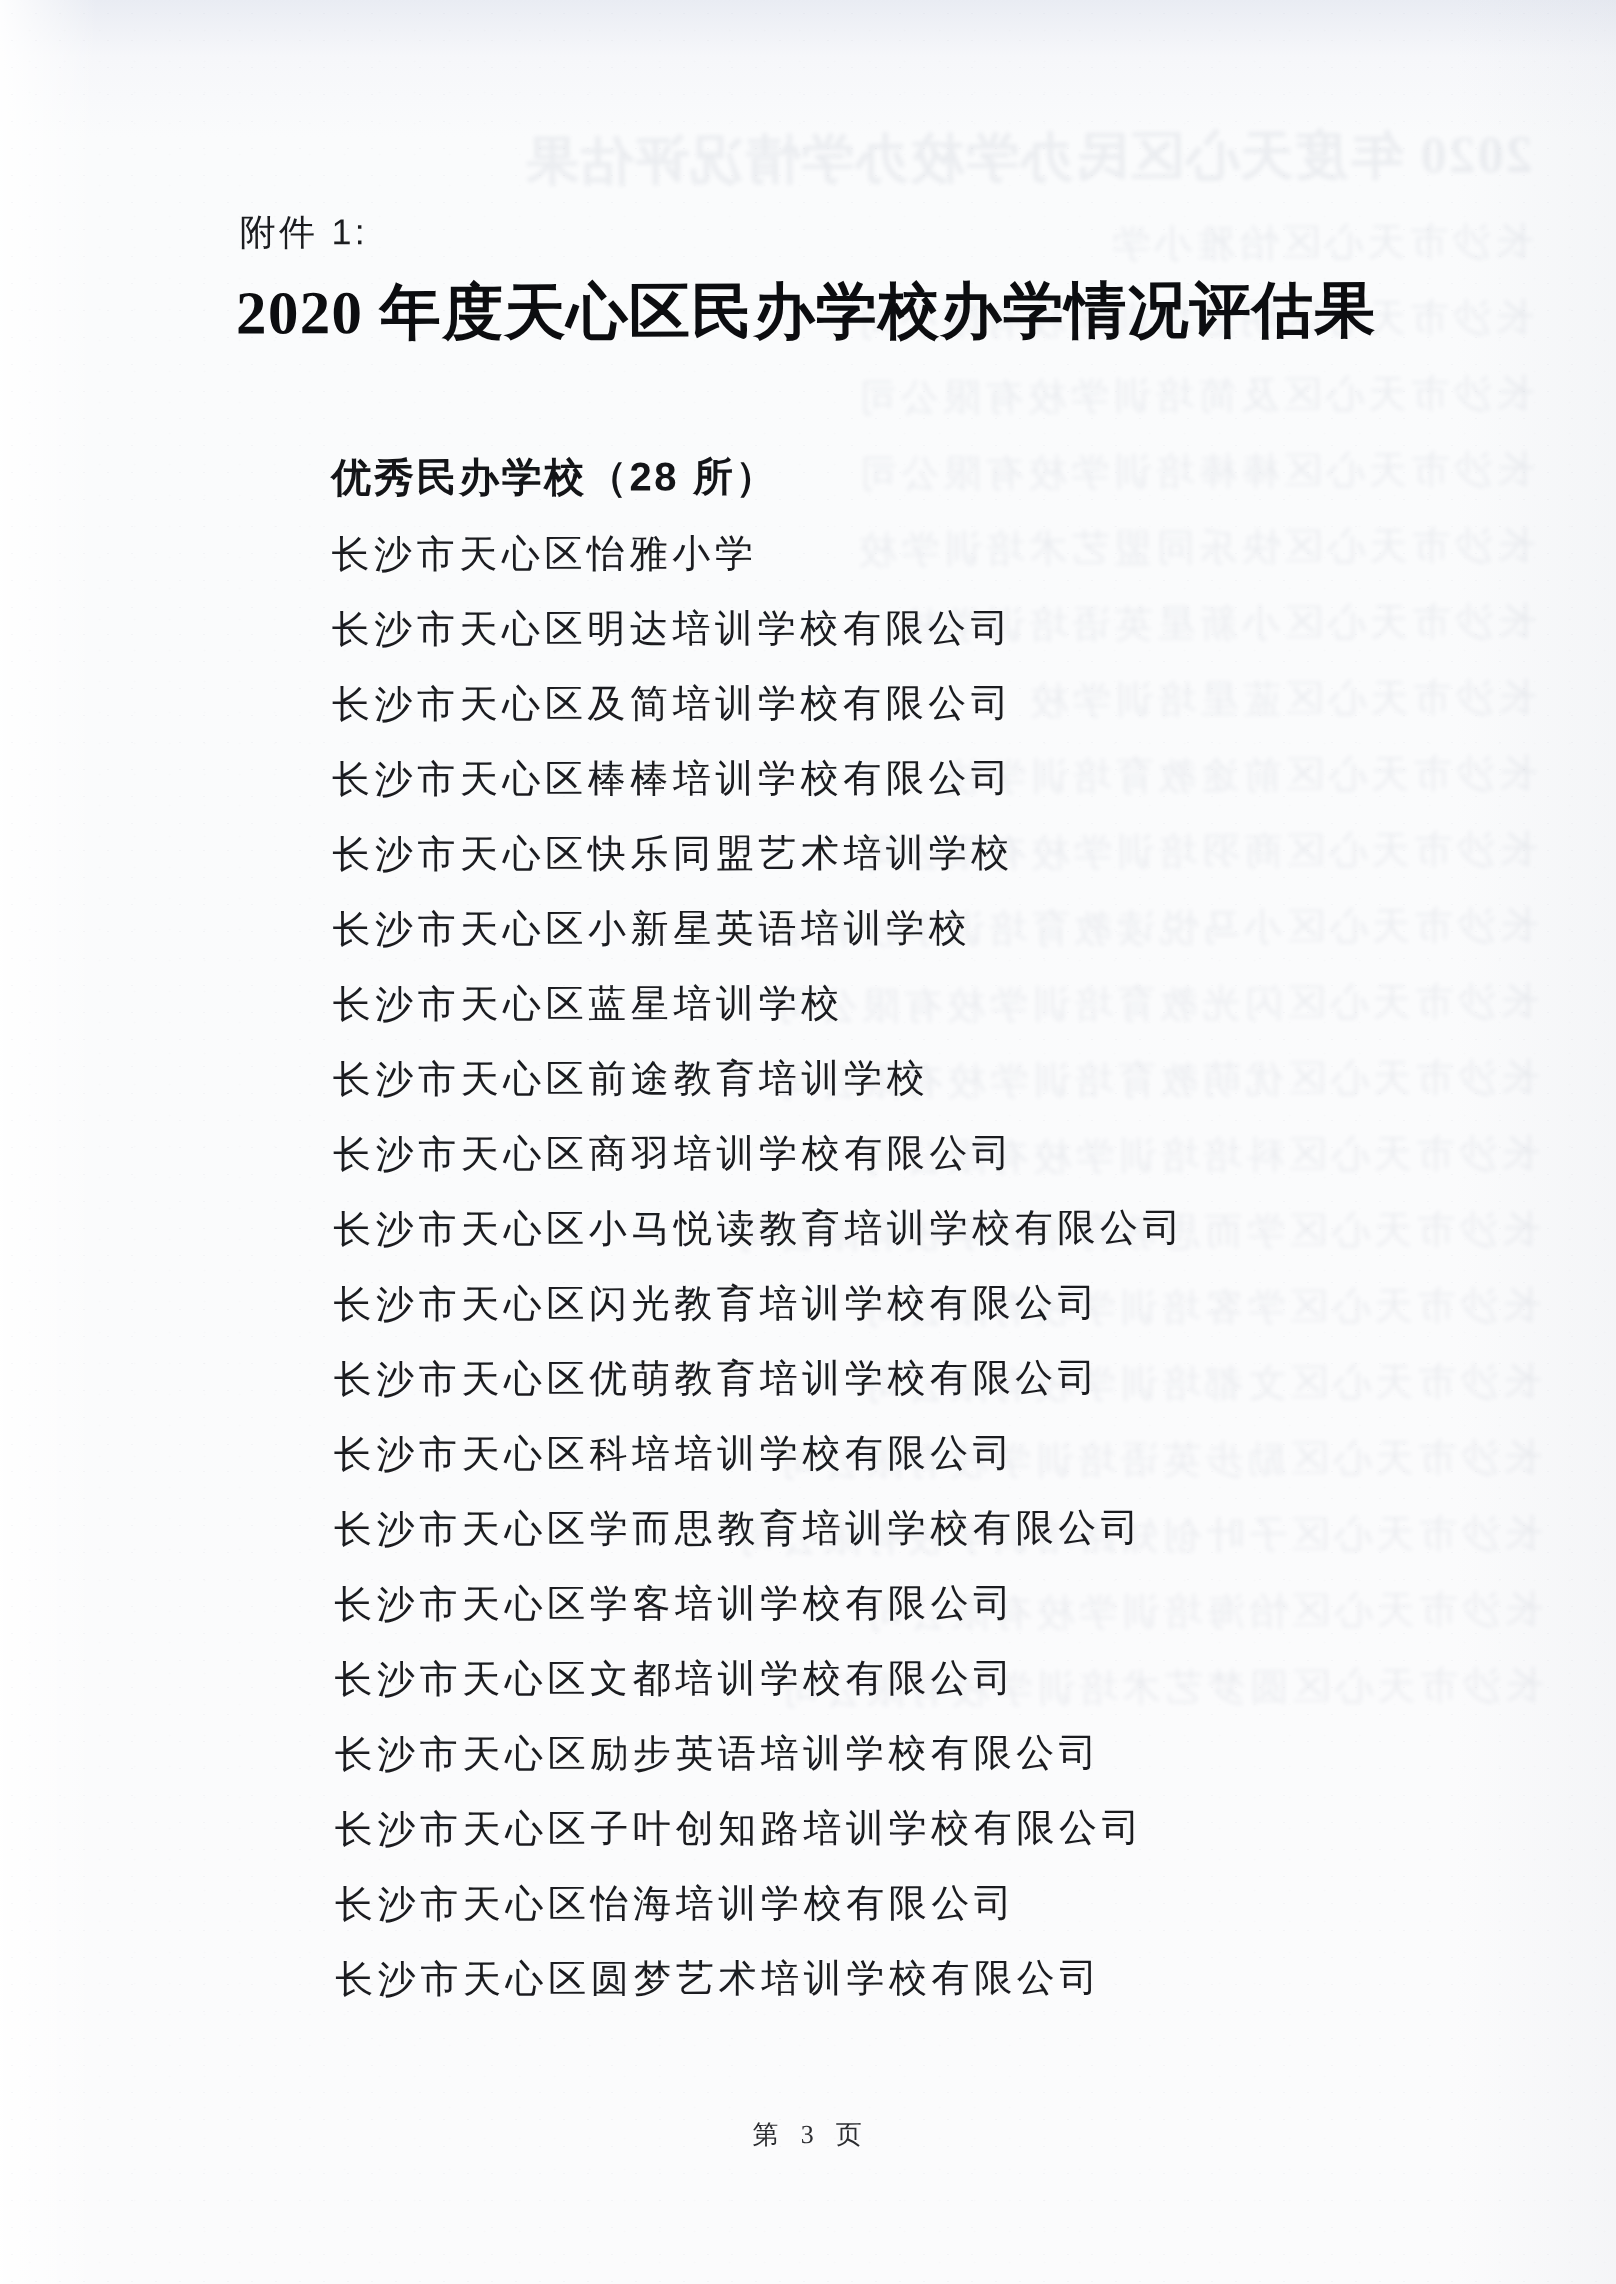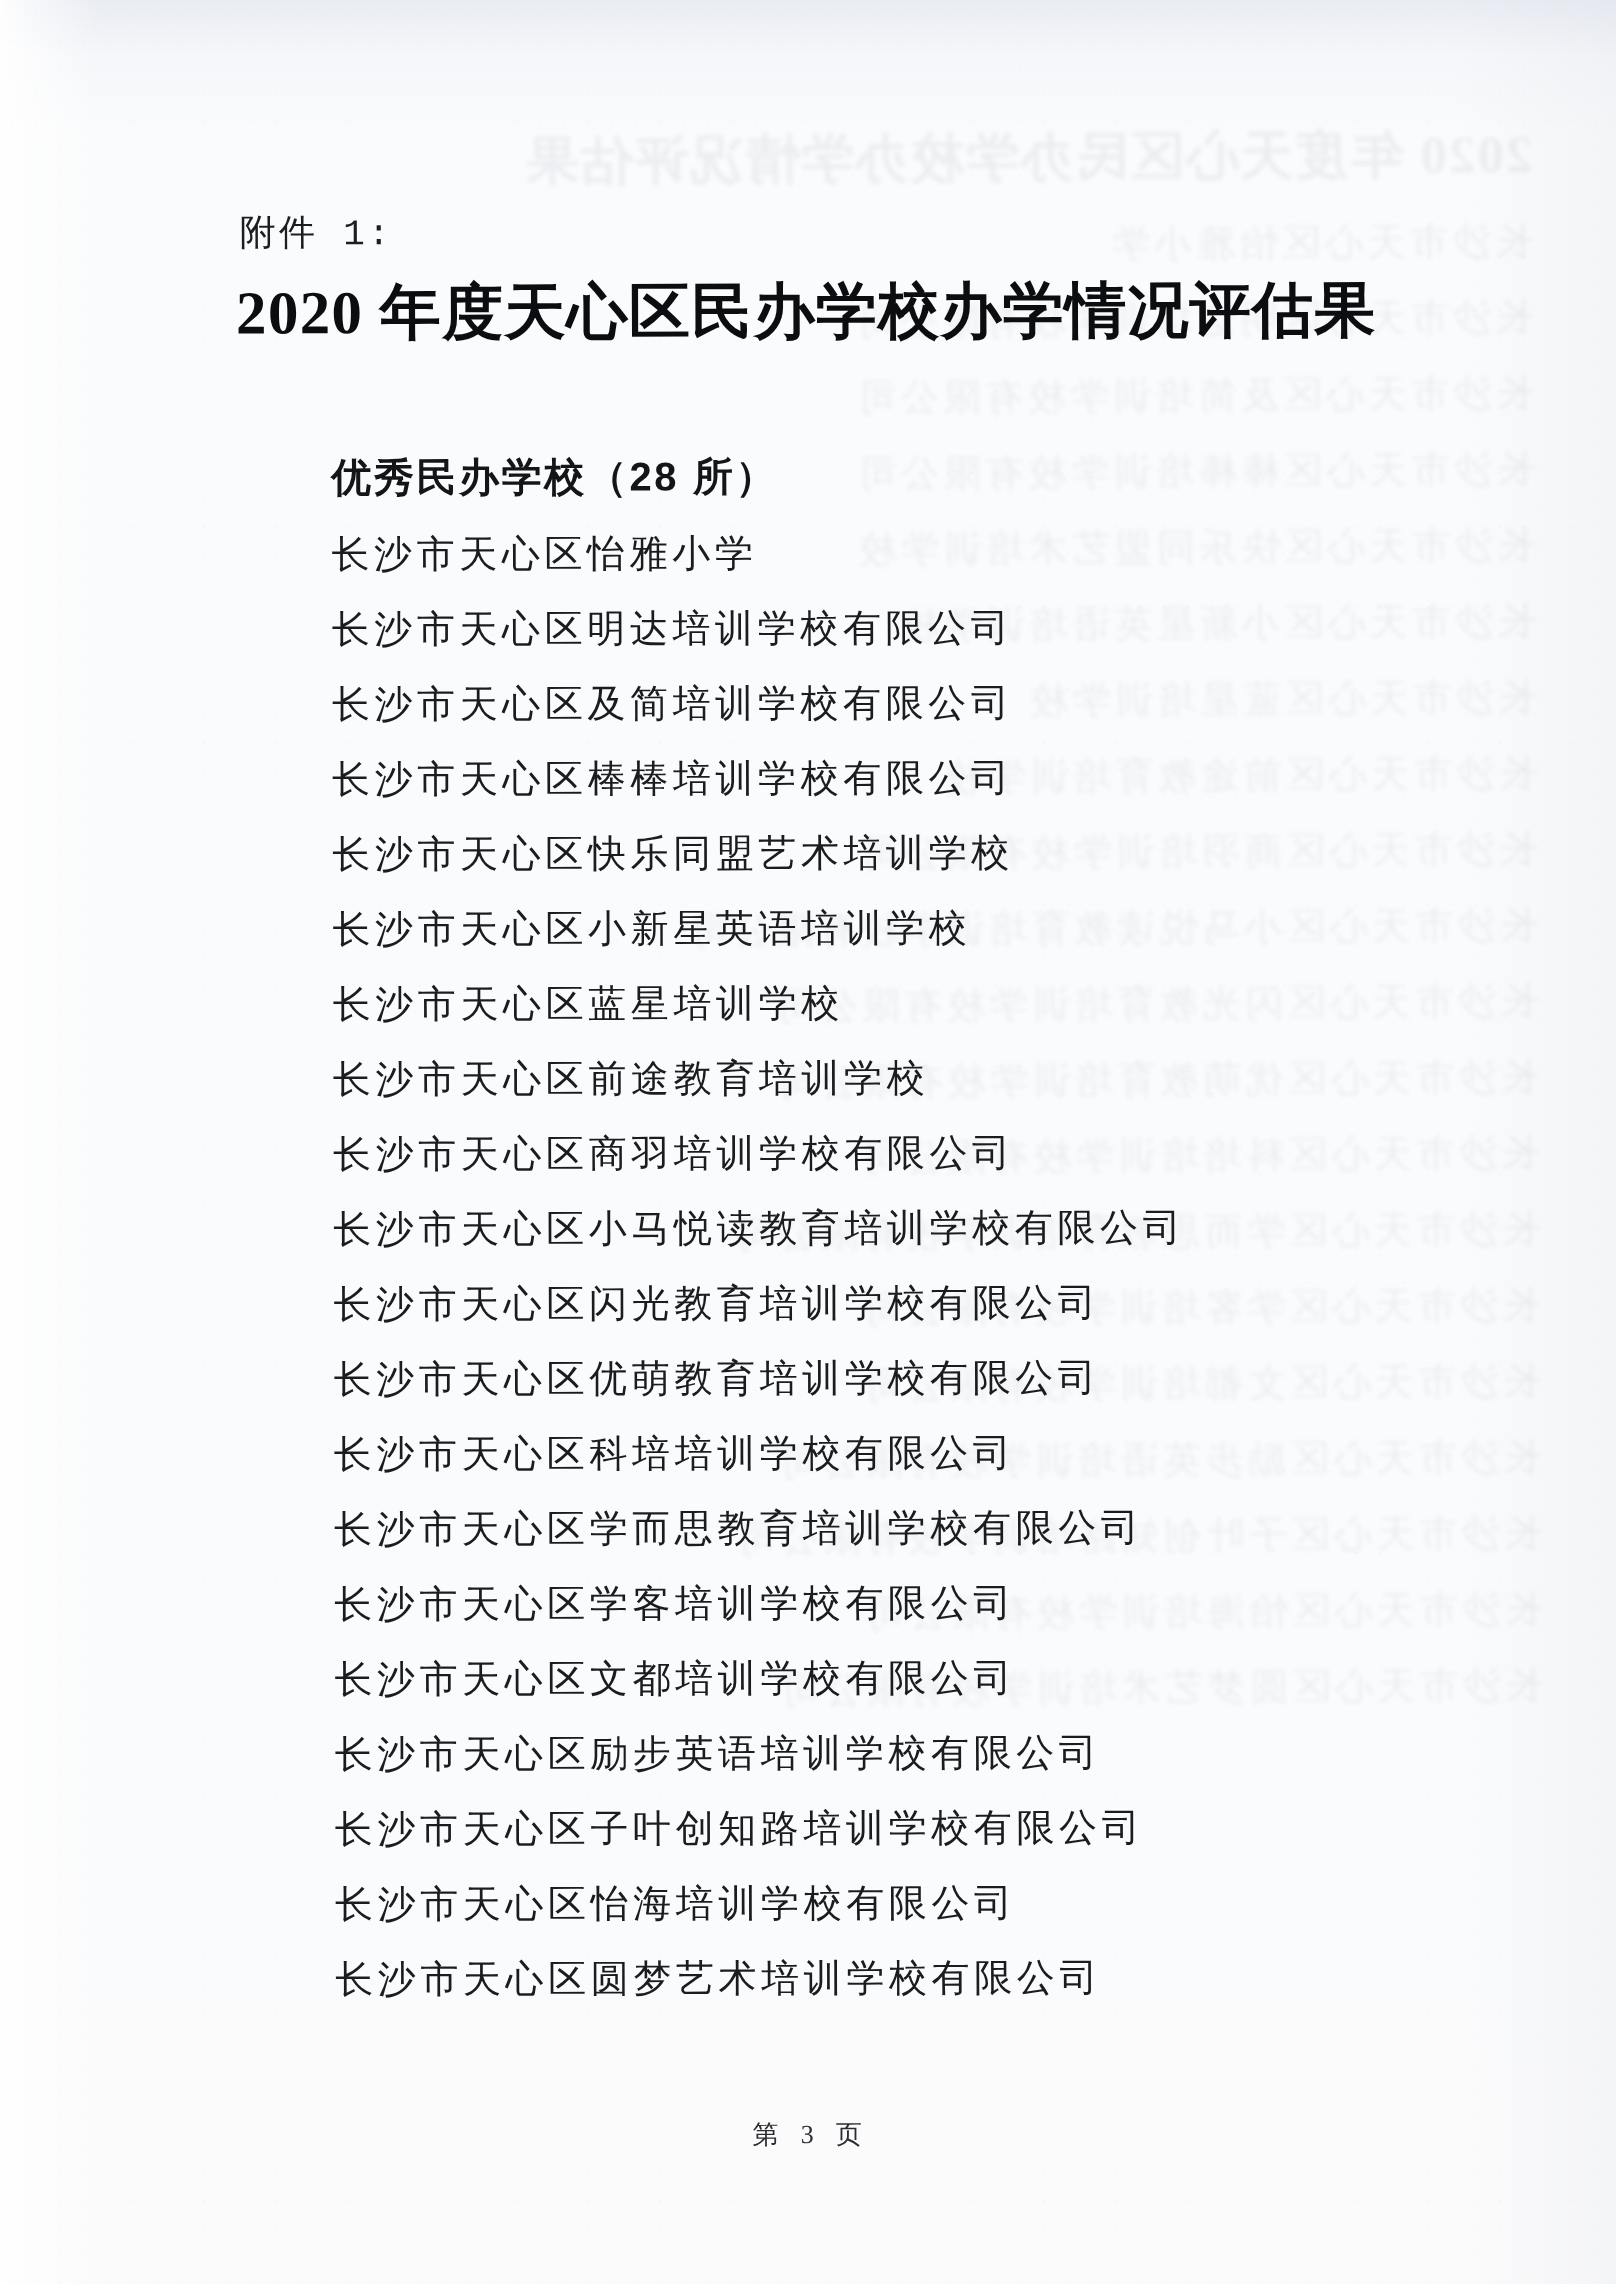--- a/index.html
+++ b/index.html
@@ -43,21 +43,21 @@
     transform-origin: 50% 50%;
   }
 
   .attachment-label {
     position: absolute;
     left: 242px;
     top: 207px;
     font-size: 36px;
     letter-spacing: 3.3px;
     color: #1c1d20;
-    font-family: Liberation Mono, monospace;
+    font-family: Liberation Sans, sans-serif;
   }
 
   .doc-title {
     position: absolute;
     left: 0;
     right: 0;
     top: 271px;
     text-align: center;
     font-size: 61px;
     font-weight: 700;

